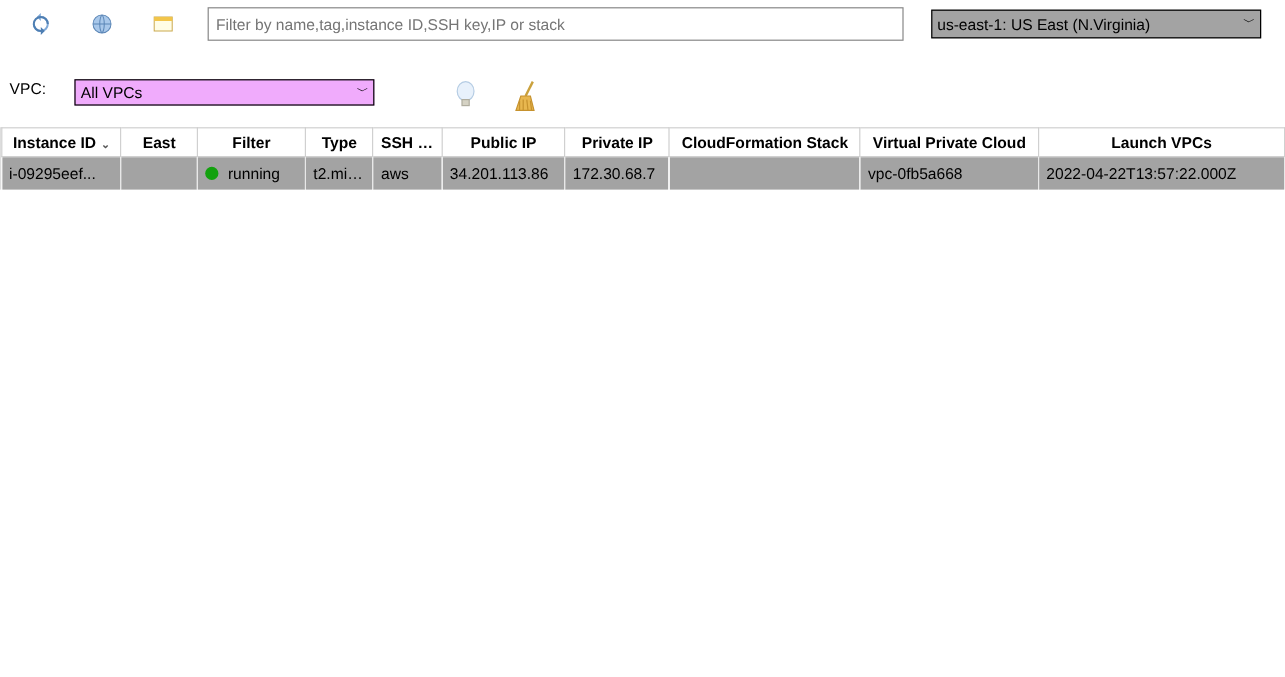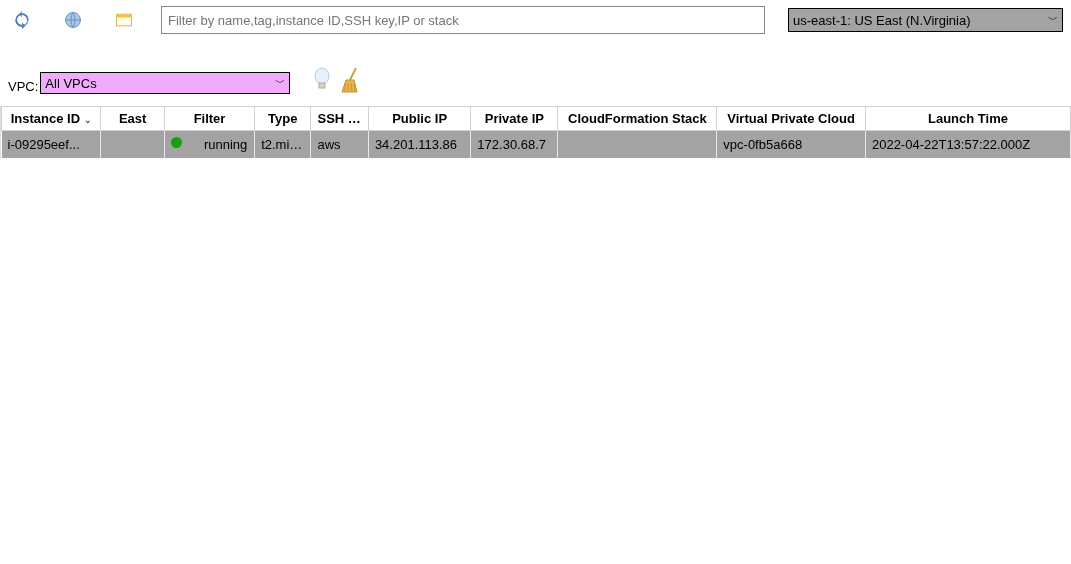--- a/index.html
+++ b/index.html
@@ -1,31 +1,31 @@
 <!DOCTYPE html>
 <html><head>
 <meta charset="utf-8">
 <style>
   html,body{margin:0;padding:0;font-family:Arial,Helvetica,sans-serif;font-size:13px;color:#000;background:#fff;width:1071px;height:564px;overflow:hidden}
-  .toolbar{display:flex;align-items:center;padding:6px 8px;gap:23px}
+  .toolbar{display:flex;align-items:center;padding:6px 20px;gap:23px}
   .icon-btn{width:26px;height:26px;display:flex;align-items:center;justify-content:center;border:1px solid transparent;cursor:pointer}
   .filter-input{flex:1;height:22px;border:1px solid #888;padding:2px 6px;font-size:13px;color:#666}
   .region-select{width:265px;height:22px;border:1px solid #000;font-size:13px;padding:0 4px;position:relative;background:#a3a3a3;display:flex;align-items:center;justify-content:space-between;cursor:pointer}
-  .row2{display:flex;align-items:flex-end;gap:2px;padding:26px 8px 8px 8px}
+  .row2{display:flex;align-items:flex-start;gap:24px;padding:26px 8px 8px 8px}
   .vpc-label{font-size:13px}
   .vpc-select{width:240px;height:20px;border:1px solid #000;background:#f0abfc;display:flex;align-items:center;justify-content:space-between;padding:0 4px;font-size:13px;cursor:pointer}
   .sm-icon{width:28px;height:28px;display:flex;align-items:center;justify-content:center;cursor:pointer}
   .chev{font-size:10px;line-height:1}
   table{border-collapse:collapse;width:100%;table-layout:fixed}
   .table-wrap{padding:0;border-left:1px solid #ddd;margin-top:4px}
   th{background:#fff;border:1px solid #d0d0d0;font-weight:700;font-size:13px;padding:4px 6px;text-align:center;white-space:nowrap;overflow:hidden;text-overflow:ellipsis}
   td{border-right:1px solid #e8e8e8;padding:6px 6px;font-size:13px;white-space:nowrap;overflow:hidden;text-overflow:ellipsis}
   tr.data-row{background:#a3a3a3}
   tr.data-row.selected td{background:#0a6eff;color:#fff;border-right-color:#4d94ff}
-  .status-cell{display:flex;align-items:flex-start;gap:22px}
+  .status-cell{display:flex;align-items:center;gap:8px}
   .dot{width:11px;height:11px;border-radius:50%;background:#13a10e;display:inline-block}
   tr.data-row.selected .dot{background:#0bbf05}
   .col-instance{width:97px}
   .col-name{width:62px}
   .col-status{width:88px}
   .col-type{width:55px}
   .col-ssh{width:56px}
   .col-pubip{width:100px}
   .col-privip{width:85px}
   .col-cf{width:155px}
@@ -105,21 +105,21 @@
     <tr>
       <th><span>Instance ID</span><span class="sort-chev">⌄</span></th>
       <th>East</th>
       <th>Filter</th>
       <th>Type</th>
       <th>SSH Key</th>
       <th>Public IP</th>
       <th>Private IP</th>
       <th>CloudFormation Stack</th>
       <th>Virtual Private Cloud</th>
-      <th>Launch Time</th>
+      <th>Launch VPCs</th>
     </tr>
   </thead>
   <tbody id="tbody">
         <tr class="data-row">
           <td>i-09295eef...</td>
           <td></td>
           <td>
             <span class="status-cell">
               <span class="dot"></span>
               <span>running</span>

